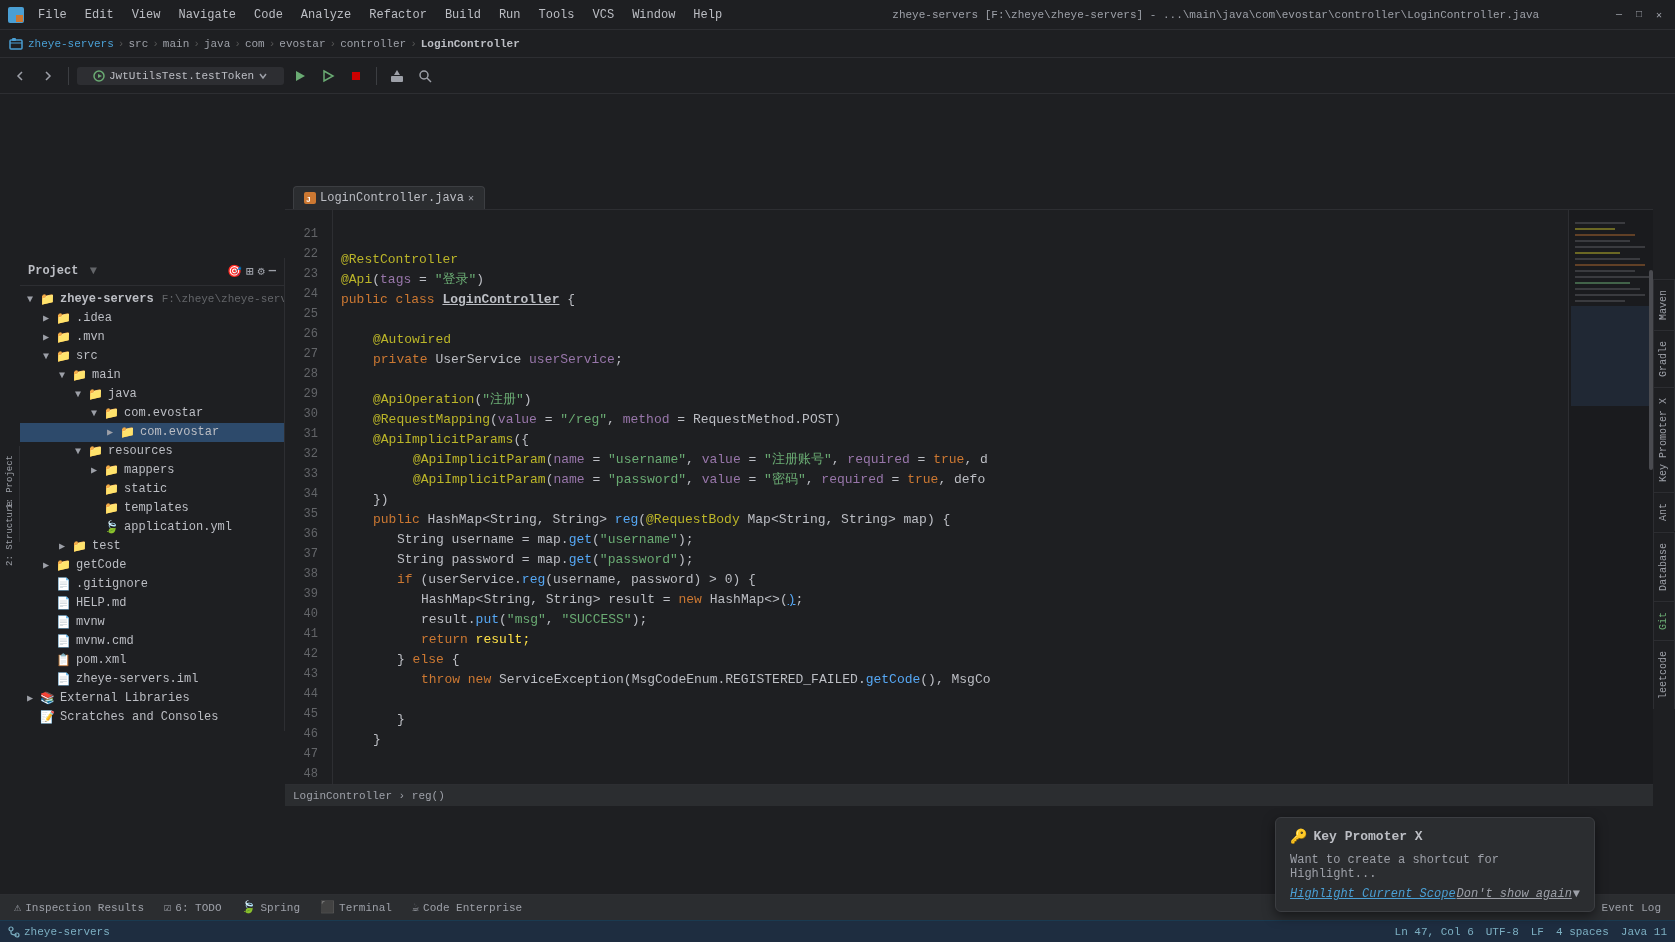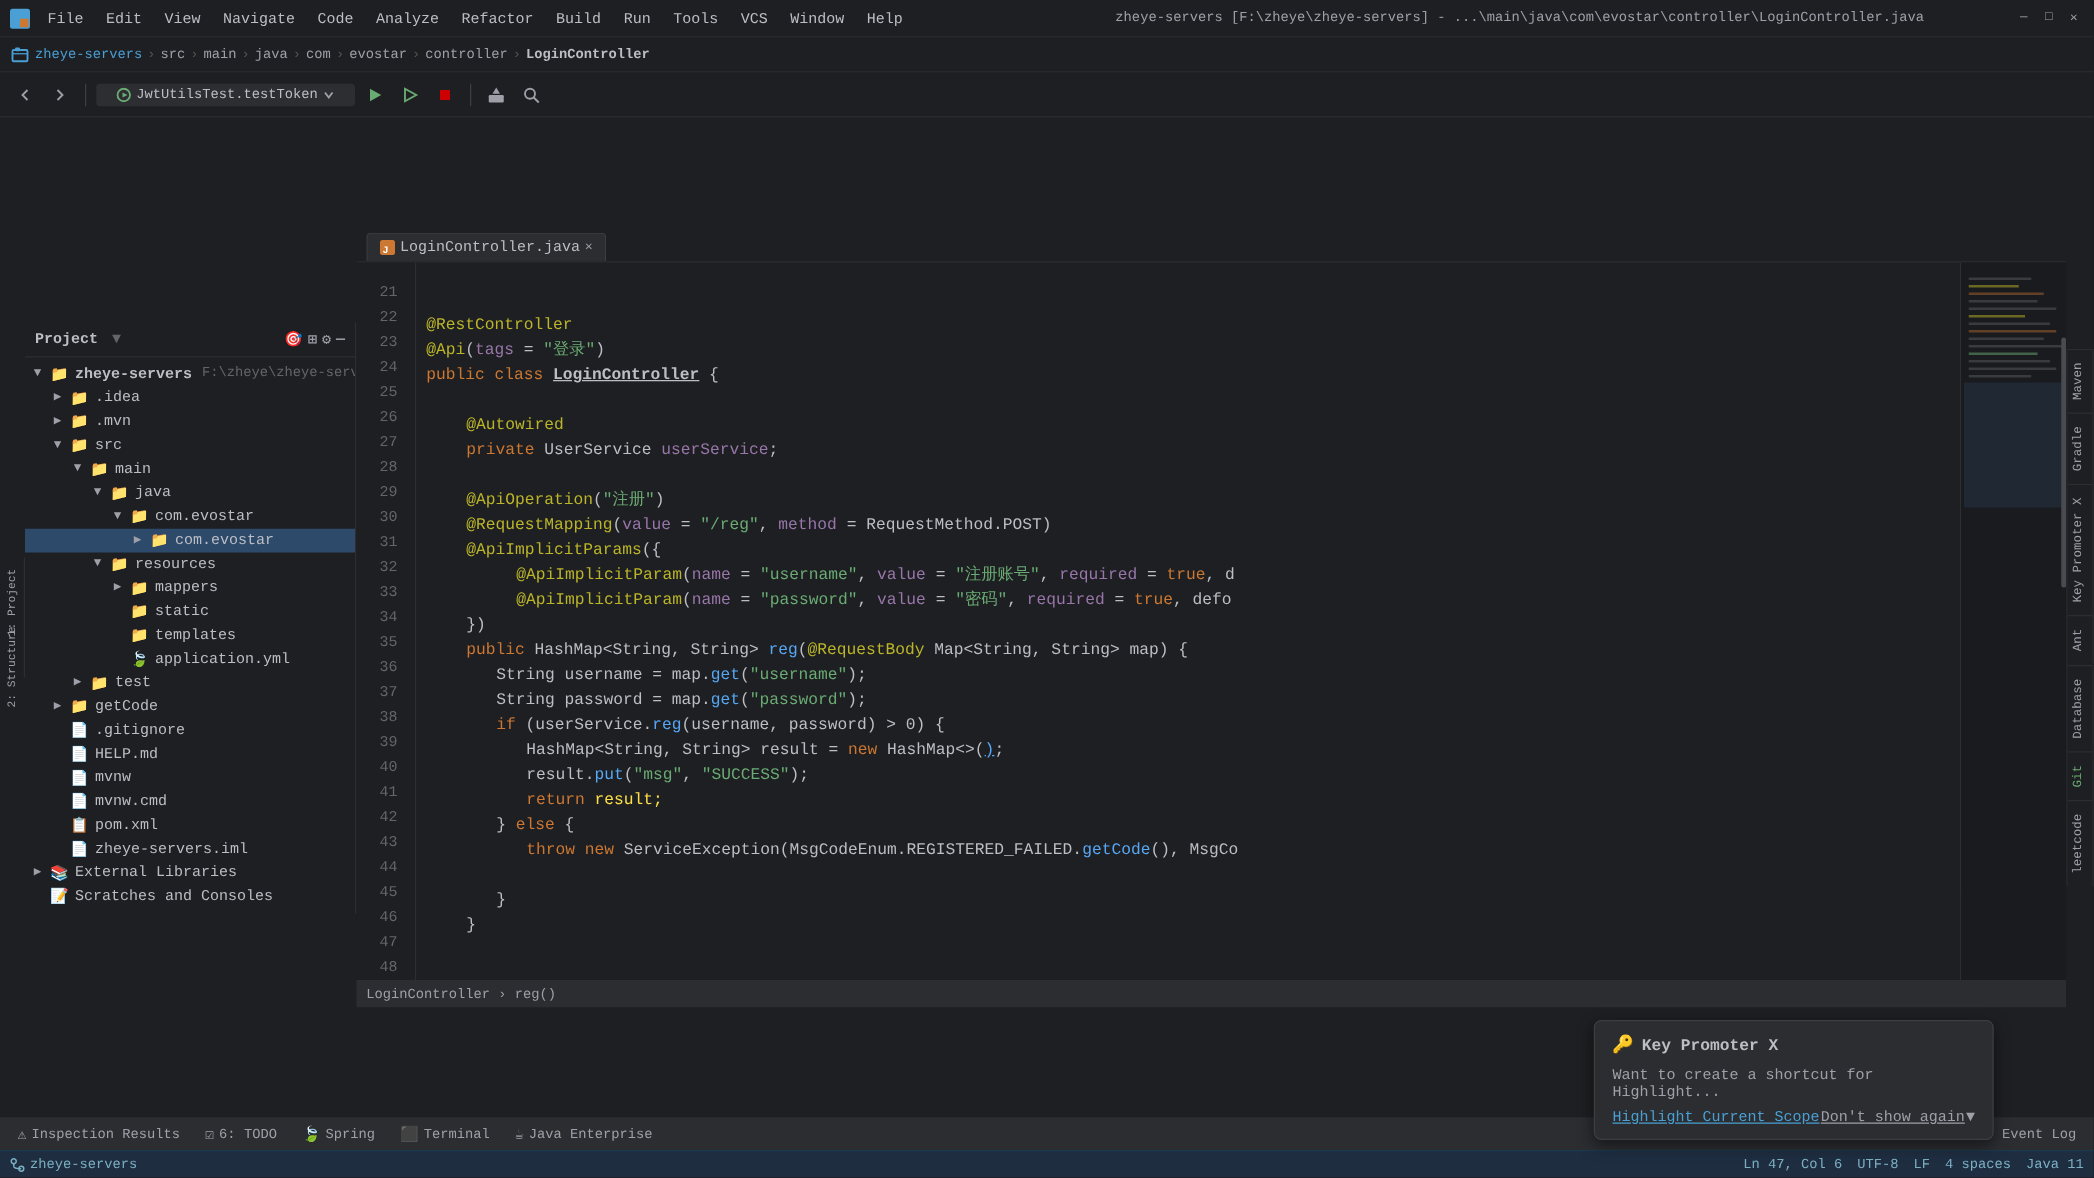--- a/index.html
+++ b/index.html
@@ -248,21 +248,21 @@
       box-shadow: 0 4px 12px rgba(0,0,0,0.5);
     }
     .popup-header {
       display: flex; align-items: center; gap: 6px;
       margin-bottom: 8px; font-size: 13px; font-weight: 600;
       color: #bcbec4;
     }
     .popup-icon { color: #4a9fd4; font-size: 14px; }
     .popup-body { font-size: 12px; color: #9da0a8; margin-bottom: 6px; }
     .popup-actions {
-      display: flex; align-items: flex-end; justify-content: space-between;
+      display: flex; align-items: flex-end; justify-content: space-between; font-style: italic;
     }
     .popup-link {
       color: #4a9fd4; cursor: pointer; font-size: 12px;
       text-decoration: underline;
     }
     .popup-chevron { color: #9da0a8; font-size: 12px; cursor: pointer; }
 
     
     #content-wrapper {
       display: flex;
@@ -835,21 +835,21 @@
   <div class="bottom-item">
     <span class="bottom-icon" style="color:#6aab73;">🍃</span>
     <span>Spring</span>
   </div>
   <div class="bottom-item">
     <span class="bottom-icon">⬛</span>
     <span>Terminal</span>
   </div>
   <div class="bottom-item">
     <span class="bottom-icon">☕</span>
-    <span>Java Enterprise</span>
+    <span>Code Enterprise</span>
   </div>
   <div style="margin-left:auto; display:flex; gap:8px; align-items:center;">
     <div class="bottom-item">
       <span>Event Log</span>
     </div>
   </div>
 </div>
 
 <div id="status-bar">
   <div class="status-item">

